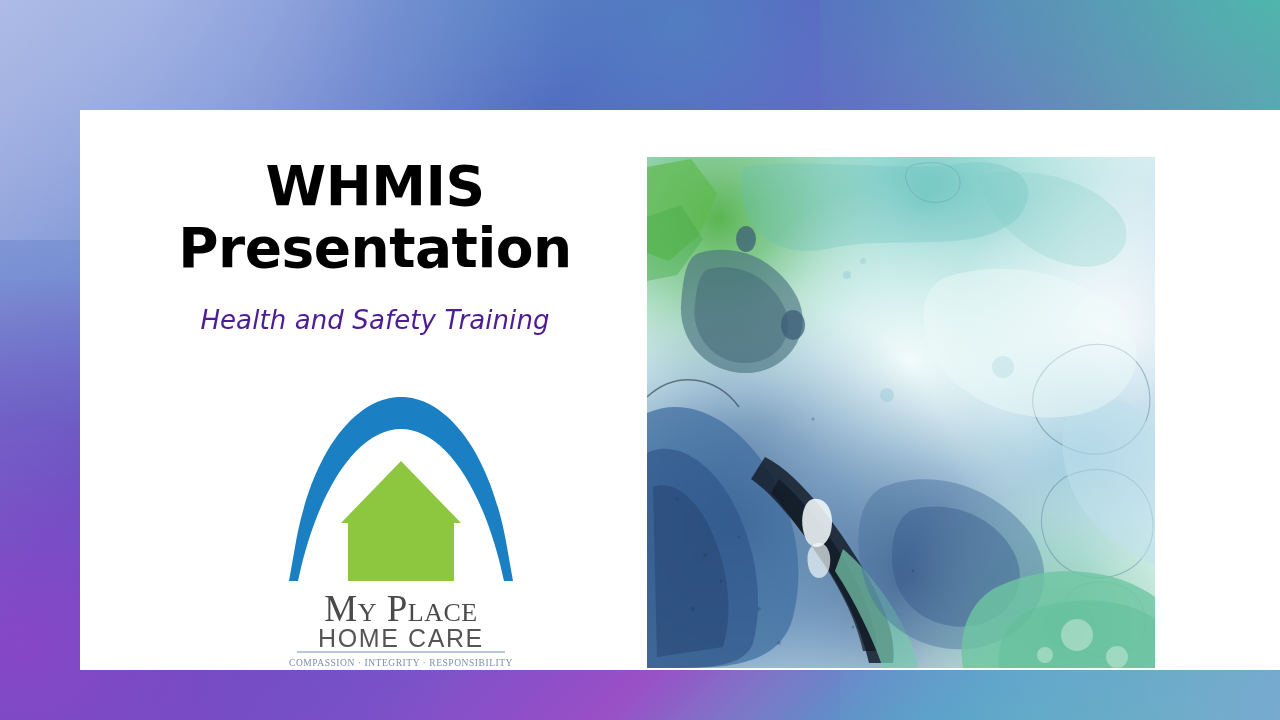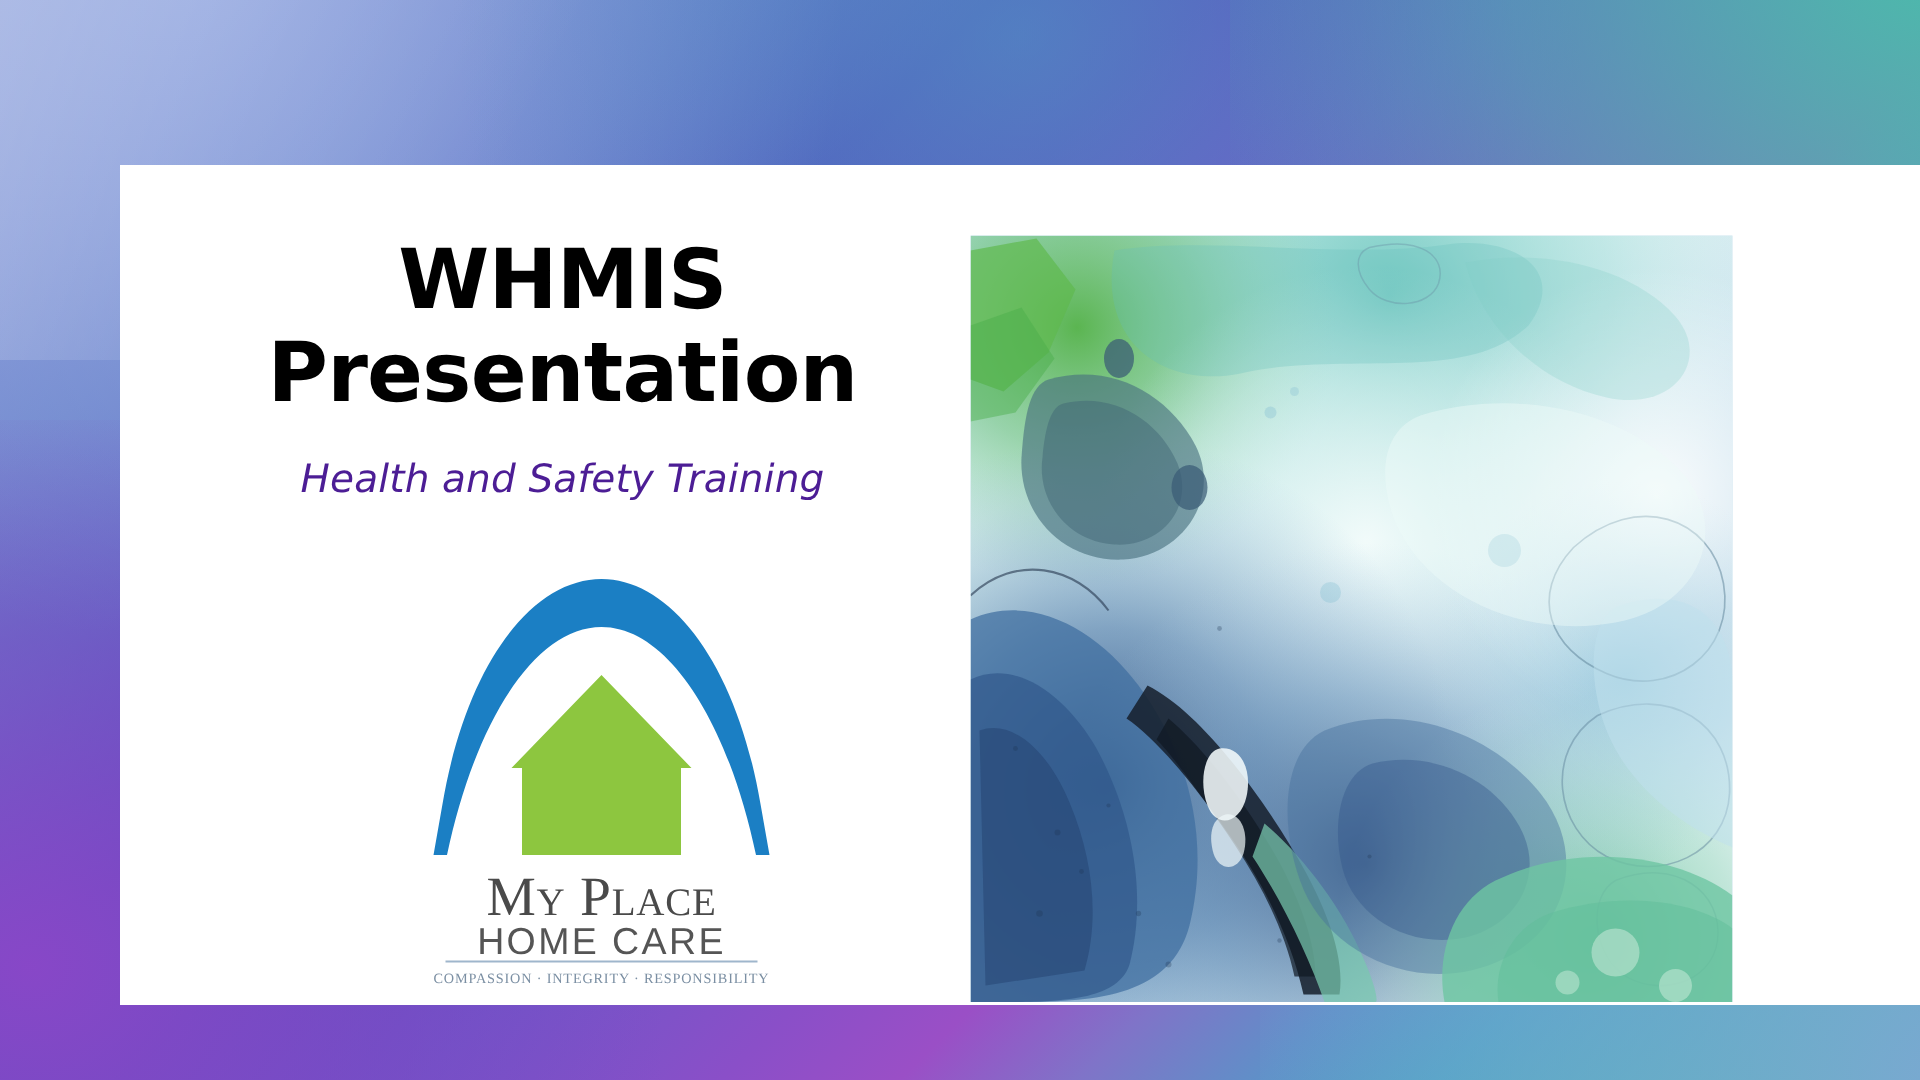--- a/index.html
+++ b/index.html
@@ -104,21 +104,21 @@
     font-size: 26px;
     color: #4c1d95;
     margin: 26px 0 0 0;
     letter-spacing: 0.1px;
   }
 
   
   #logo {
     position: absolute;
     left: 205px;
-    top: 274px;
+    top: 285px;
     width: 232px;
     height: 255px;
   }
   #logo-mark {
     display: block;
     width: 232px;
     height: 255px;
   }
 
   

